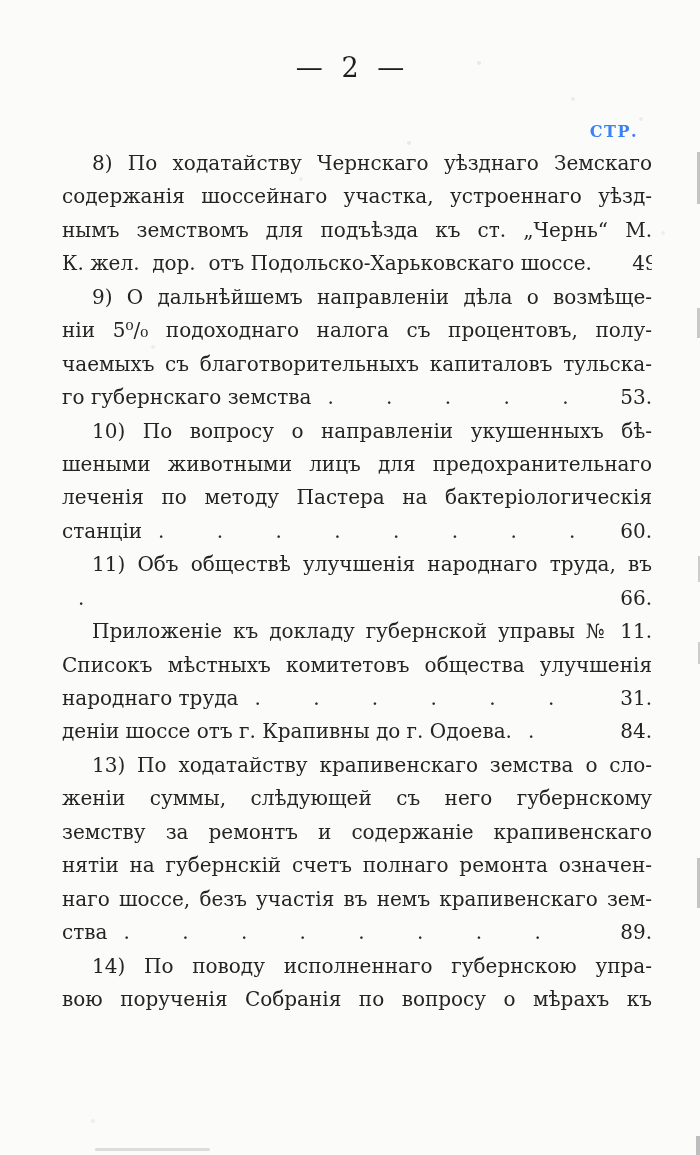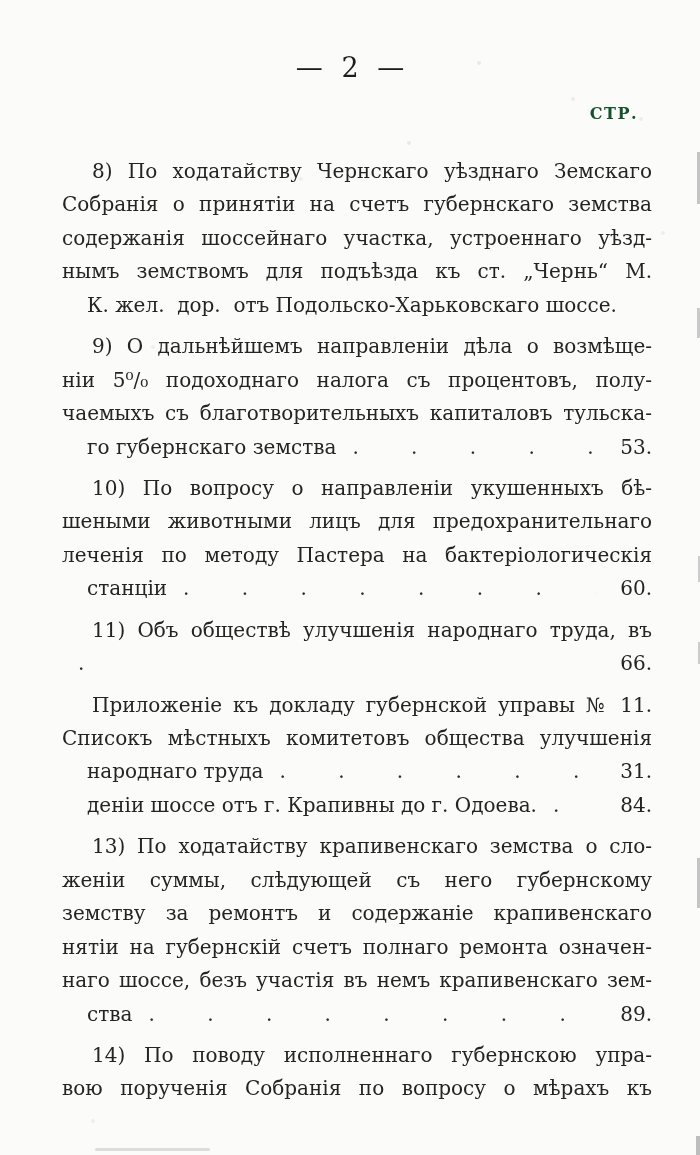--- a/index.html
+++ b/index.html
@@ -9,32 +9,32 @@
     background:#fbfbf9;
     overflow:hidden;
     font-family:"DejaVu Serif","Liberation Serif",serif;
     color:#242424;
   }
   .folio{
     position:absolute;top:52px;left:0;width:100%;
     text-align:center;font-size:27px;word-spacing:10px;color:#1d1d1d;
   }
   .col-label{
-    position:absolute;top:104px;right:62px;
-    font-size:16px;font-weight:bold;letter-spacing:1.5px;color:#14532d;
+    position:absolute;top:122px;right:62px;
+    font-size:16px;font-weight:bold;letter-spacing:1.5px;color:#3b82f6;
   }
   .textblock{
     position:absolute;top:147px;left:62px;width:590px;
     font-size:20px;line-height:33.45px;
   }
   .line{height:33.45px;overflow:hidden;white-space:normal;}
   .line.j{text-align:justify;text-align-last:justify;}
-  .line.ind{padding-left:30px;margin-top:8px;}
+  .line.ind{padding-left:30px;}
   .line.leader{display:flex;align-items:baseline;}
-  .leader .t{flex:0 0 auto;white-space:pre;margin-left:25px;}
+  .leader .t{flex:0 0 auto;white-space:pre;}
   .leader .dots{
     flex:1 1 auto;overflow:hidden;white-space:nowrap;
     word-spacing:46px;margin:0 10px 0 16px;color:#2a2a2a;
   }
   .leader .pg{flex:0 0 auto;min-width:46px;text-align:right;}
   
   .edge-mark{position:absolute;right:0;background:#c4c4c4;}
   .em1{top:152px;width:3px;height:52px;}
   .em2{top:308px;width:3px;height:30px;background:#c9c9c9;}
   .em3{top:556px;width:2px;height:26px;background:#cccccc;}
@@ -59,21 +59,20 @@
 <body>
 
 <div class="sheet">
 
   <div class="folio">— 2 —</div>
   <div class="col-label">СТР.</div>
 
   <div class="textblock">
 
     <div class="line j ind"><span class="t">8) По ходатайству Чернскаго уѣзднаго Земскаго</span></div>
-    <div class="line j"><span class="t">Собранія о принятіи на счетъ губернскаго земства</span></div>
     <div class="line j"><span class="t">содержанія шоссейнаго участка, устроеннаго уѣзд-</span></div>
     <div class="line j"><span class="t">нымъ земствомъ для подъѣзда къ ст. „Чернь“ М.</span></div>
 
     <div class="line leader">
       <span class="t">К. жел.  дор.  отъ Подольско-Харьковскаго шоссе.</span>
       <span class="dots"></span>
       <span class="pg">49.</span>
     </div>
 
     <div class="line j ind"><span class="t">9) О дальнѣйшемъ направленіи дѣла о возмѣще-</span></div>

